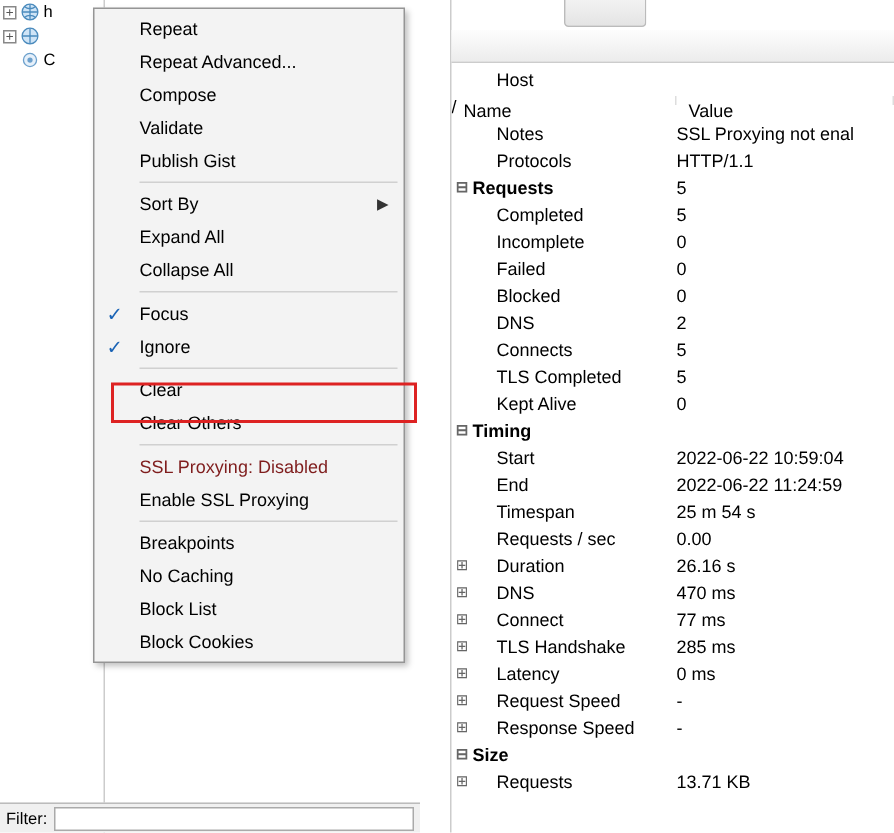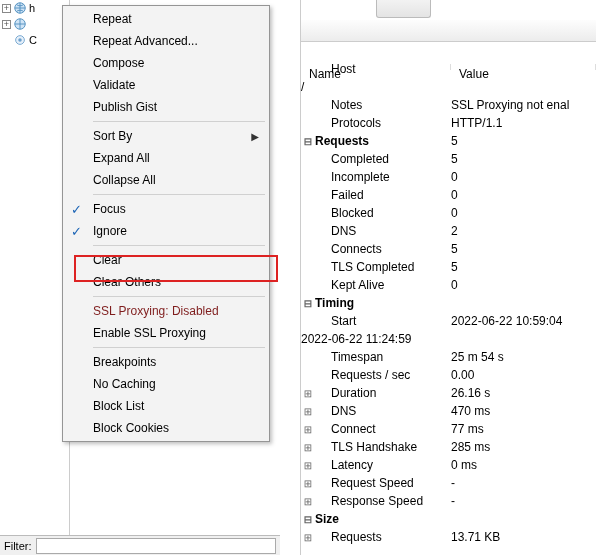--- a/index.html
+++ b/index.html
@@ -115,21 +115,21 @@
     font-size: 12px;
   }
   .col-h {
     padding: 3px 8px;
     border-right: 1px solid #ddd;
     margin-top: 44px;
   }
   .col-h.name { width: 150px; }
   .col-h.value { flex: 1; }
   .prop-body {
-    padding-top: 18px;
+    padding-top: 2px;
     overflow: hidden;
   }
   .prop-row {
     display: flex;
     height: 18px;
     align-items: center;
     font-size: 12px;
   }
   .prop-twist {
     width: 14px;
@@ -372,20 +372,25 @@
       </div>
       <div class="prop-row">
         <div class="prop-name">
           <span class="prop-twist none"></span>
           <span class="prop-indent" style="width: 16px;"></span>
           <span>Start</span>
         </div>
         <div class="prop-val">2022-06-22 10:59:04</div>
       </div>
       <div class="prop-row">
+        <div class="prop-name">
+          <span class="prop-twist none"></span>
+          <span class="prop-indent" style="width: 16px;"></span>
+          <span>End</span>
+        </div>
         <div class="prop-val">2022-06-22 11:24:59</div>
       </div>
       <div class="prop-row">
         <div class="prop-name">
           <span class="prop-twist none"></span>
           <span class="prop-indent" style="width: 16px;"></span>
           <span>Timespan</span>
         </div>
         <div class="prop-val">25 m 54 s</div>
       </div>

